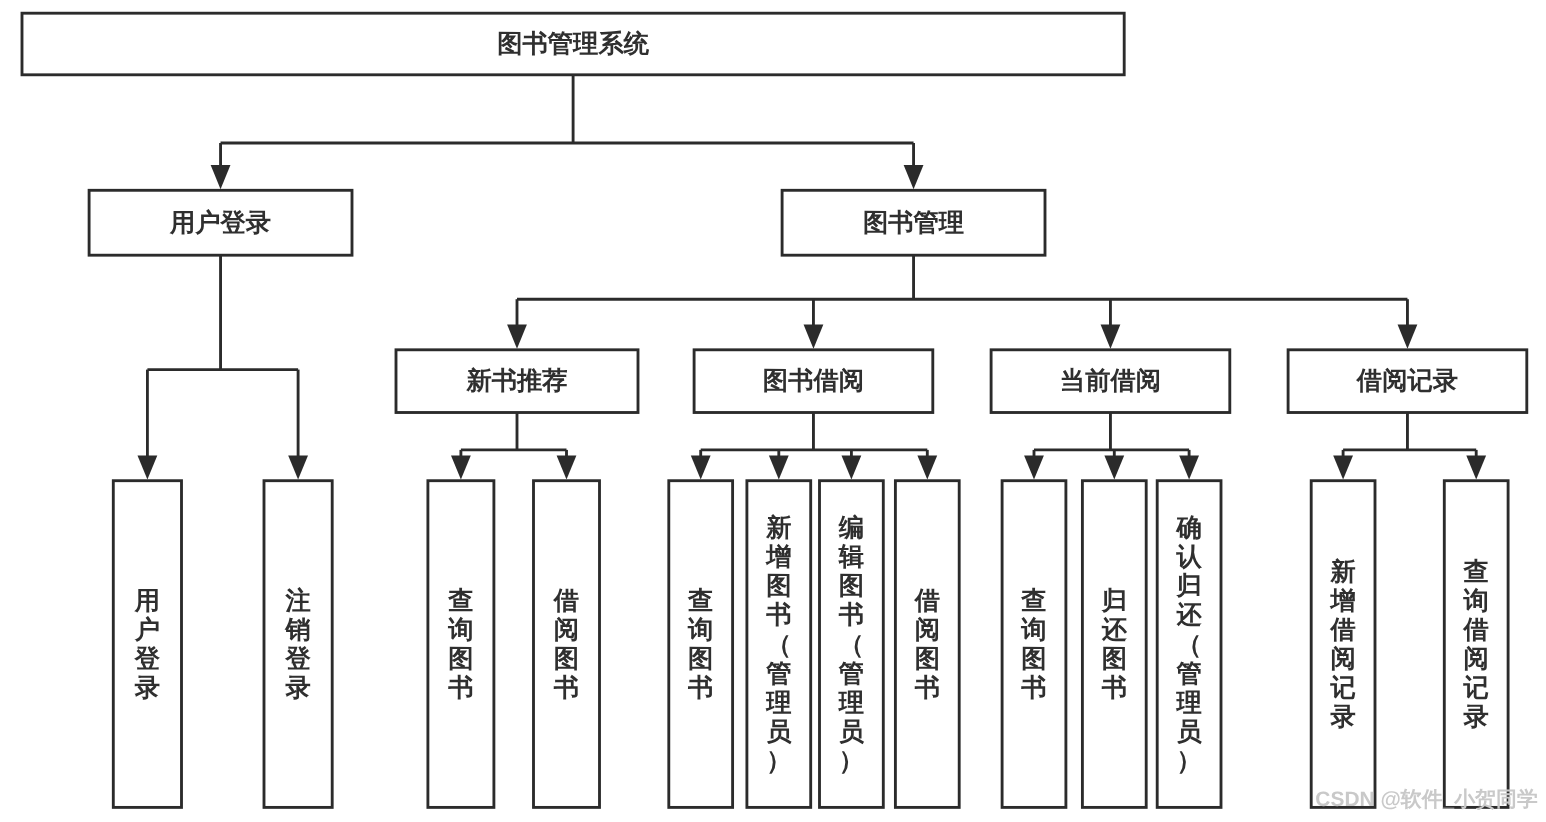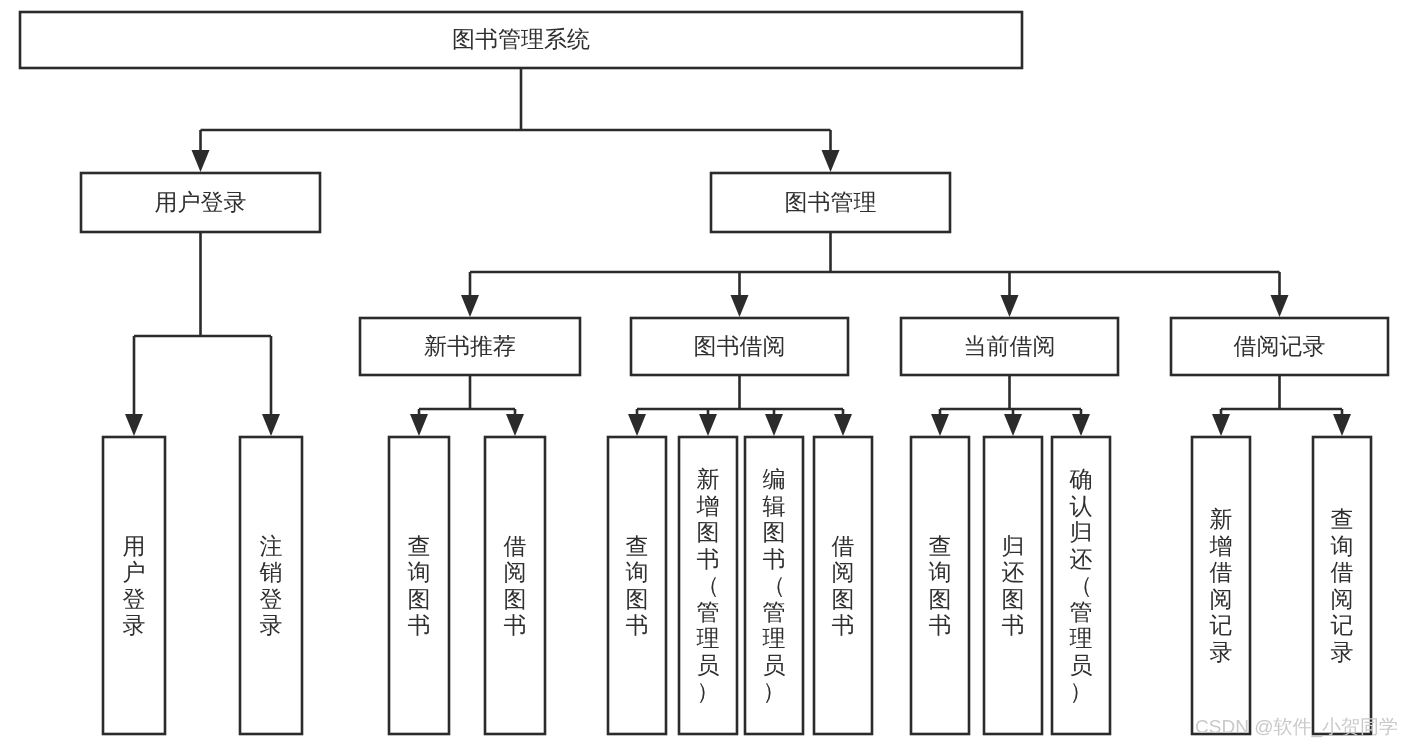--- a/index.html
+++ b/index.html
@@ -11,20 +11,21 @@
     width: 1405px;
     height: 747px;
     font-family: "Liberation Sans", "DejaVu Sans", sans-serif;
     overflow: hidden;
   }
   #diagram-root {
     position: relative;
     width: 1405px;
     height: 747px;
     background: #ffffff;
+    font-weight: bold;
   }
   svg.diagram-canvas {
     position: absolute;
     left: 0;
     top: 0;
     width: 1405px;
     height: 747px;
   }
   .node-box {
     fill: #ffffff;

